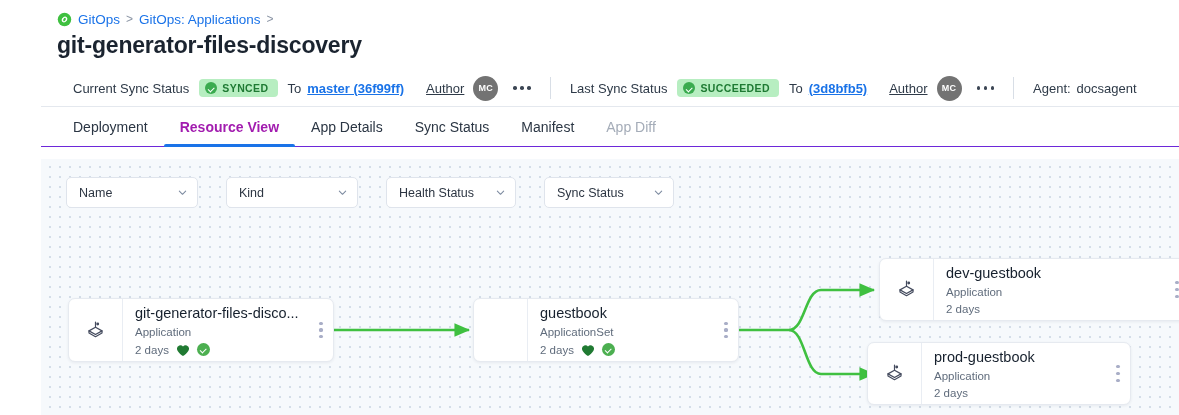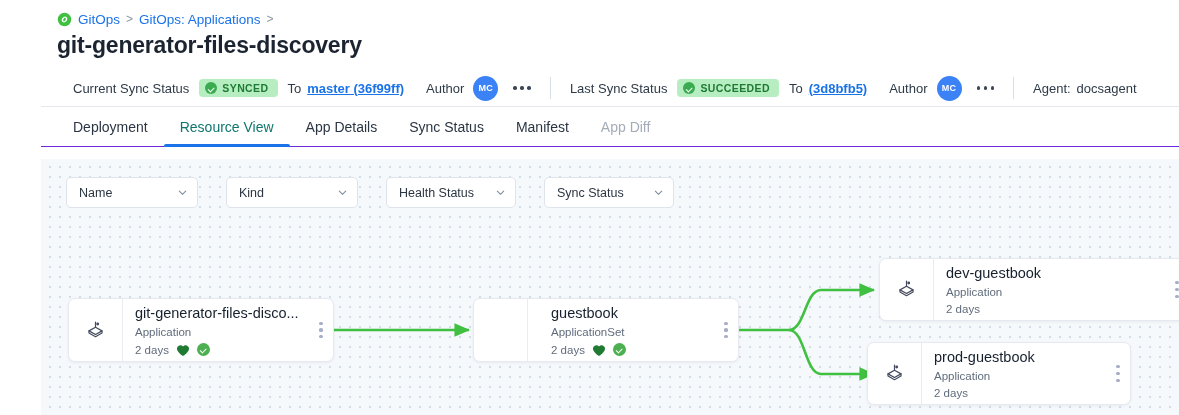--- a/index.html
+++ b/index.html
@@ -50,24 +50,24 @@
     width: 12px; height: 12px; border-radius: 50%;
     background: #3aab4f; position: relative; flex: 0 0 12px;
   }
   .pill-dot::after {
     content: ""; position: absolute; left: 3px; top: 5px;
     width: 5px; height: 2.5px; border-left: 1.6px solid #fff;
     border-bottom: 1.6px solid #fff; transform: rotate(-45deg);
   }
   .sb-to { margin: 0 6px 0 4px; color: #2e3a48; }
   .sb-rev { color: #1a73e8; font-weight: bold; white-space: nowrap; }
-  .sb-author { margin-left: 22px; color: #2e3a48; }
+  .sb-author { margin-left: 22px; color: #2e3a48; text-decoration: underline; }
   .avatar {
     width: 25px; height: 25px; border-radius: 50%;
-    background: #3b82f6; color: #fff;
+    background: #737373; color: #fff;
     font-size: 9px; font-weight: bold; letter-spacing: .3px;
     display: flex; align-items: center; justify-content: center;
     margin-left: 9px;
   }
   .dots-h { display: flex; gap: 3.5px; margin-left: 15px; cursor: pointer; }
   .dots-h i { width: 3.5px; height: 3.5px; border-radius: 50%; background: #3c4654; display: block; }
   .sb-div { width: 1px; height: 22px; background: #d8dee6; margin: 0 19px; }
   .sb-agent { color: #2e3a48; white-space: nowrap; }
   .sb-agent b { font-weight: normal; margin-left: 6px; }
 
@@ -75,21 +75,21 @@
   .tabs {
     display: flex; align-items: stretch;
     height: 40px; border-bottom: 1px solid #6d28d9;
     padding-left: 16px;
   }
   .tab {
     display: flex; align-items: center; justify-content: center;
     padding: 0 16px; font-size: 14px; color: #2b3644;
     cursor: pointer; position: relative; white-space: nowrap;
   }
-  .tab.active { font-weight: normal; color: #0f766e; }
+  .tab.active { font-weight: bold; color: #a21caf; }
   .tab.active::after {
     content: ""; position: absolute; left: 0; right: 0; bottom: -1px;
     height: 3px; background: #1a73e8; border-radius: 2px 2px 0 0;
   }
   .tab.disabled { color: #a4acb8; cursor: default; }
 
   
   .canvas {
     position: absolute; left: 0; top: 159px;
     width: 1179px; height: 256px;
@@ -303,21 +303,21 @@
           <span class="check"></span>
         </div>
       </div>
       <div class="dots-v">
           <i></i>
           <i></i>
           <i></i>
         </div>
     </div>
 
-    <div class="node" style="left:432px; top:139px; width:266px; height:64px;gap:11px;">
+    <div class="node" style="left:432px; top:139px; width:266px; height:64px;">
       <div class="node-icon"></div>
       <div class="node-body">
         <div class="node-name">guestbook</div>
         <div class="node-kind">ApplicationSet</div>
         <div class="node-meta">
           <span class="node-age">2 days</span>
           <span class="heart">
             <svg viewBox="0 0 16 15" width="14" height="13">
                 <path d="M8 14S1 9.6 1 5.3A3.9 3.9 0 0 1 8 3a3.9 3.9 0 0 1 7 2.3C15 9.6 8 14 8 14z" fill="#207a32"></path>
               </svg>

